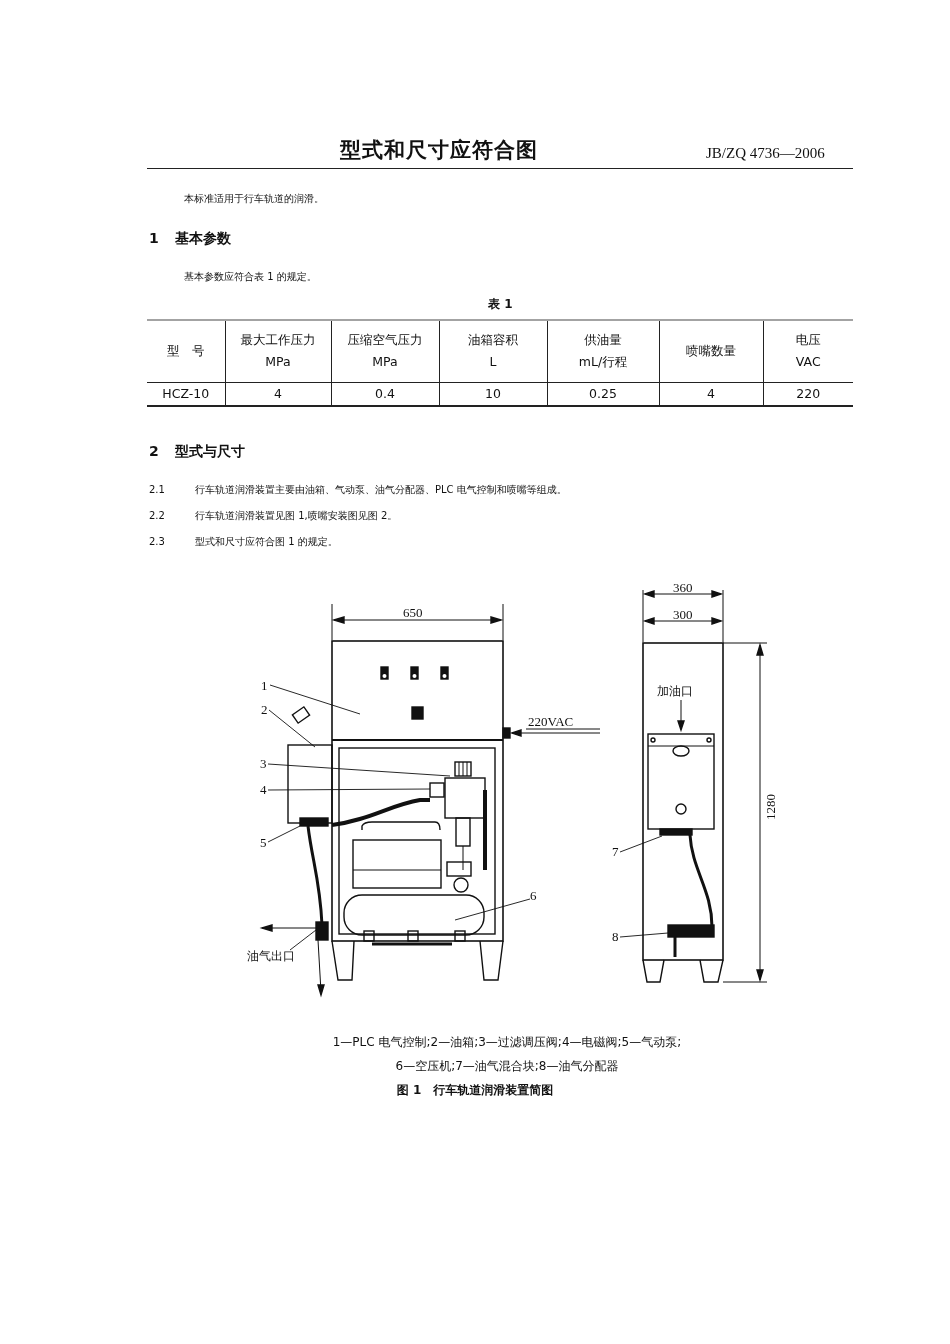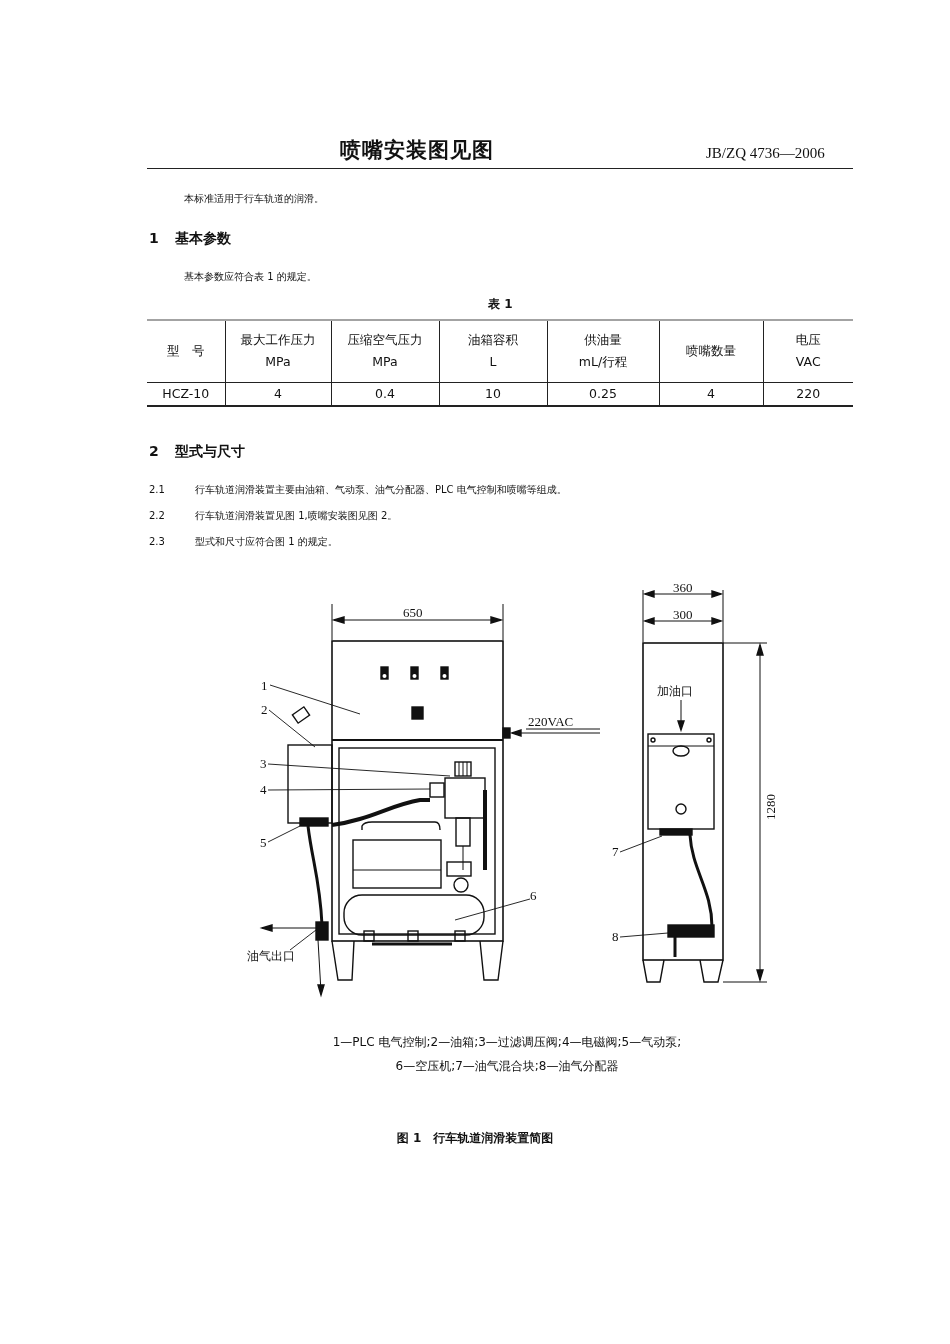--- a/index.html
+++ b/index.html
@@ -16,27 +16,27 @@
   .item .num { display: inline-block; width: 46px; font-family: "DejaVu Sans", sans-serif; }
   table.t1 { position: absolute; left: 147px; top: 319px; width: 706px; border-collapse: collapse;
              font-size: 12.5px; font-family: "DejaVu Sans", sans-serif; }
   table.t1 th, table.t1 td { border-left: 1px solid #222; text-align: center; font-weight: normal;
              line-height: 22px; padding: 0; }
   table.t1 tr > *:first-child { border-left: none; }
   table.t1 thead tr { border-top: 2px solid #a3a3a3; border-bottom: 1px solid #222; height: 62px; }
   table.t1 tbody tr { border-bottom: 2px solid #222; height: 20px; }
   .tcap { left: 488px; top: 296px; font-size: 12px; font-weight: bold; font-family: "DejaVu Sans", sans-serif; }
   .legend { left: 0; width: 950px; text-align: center; font-size: 12px; font-family: "DejaVu Sans", sans-serif; padding-left: 32px; }
-  .figcap { left: 0; width: 950px; text-align: center; font-size: 12px; font-weight: bold; font-family: "DejaVu Sans", sans-serif; margin-top: 48px; }
+  .figcap { left: 0; width: 950px; text-align: center; font-size: 12px; font-weight: bold; font-family: "DejaVu Sans", sans-serif; }
   svg text { font-family: "Liberation Serif", serif; }
 </style>
 </head>
 <body>
 
-<div class="abs title">喷嘴安装图见图</div>
+<div class="abs title">型式和尺寸应符合图</div>
 <div class="abs stdno">JB/ZQ 4736—2006</div>
 <div class="abs hr"></div>
 
 <div class="abs p" style="left:184px; top:192px;">本标准适用于行车轨道的润滑。</div>
 
 <div class="abs h" style="left:149px; top:230px;">
   <span class="num">1</span><span>基本参数</span>
 </div>
 <div class="abs p" style="left:184px; top:270px;">基本参数应符合表 1 的规定。</div>
 

